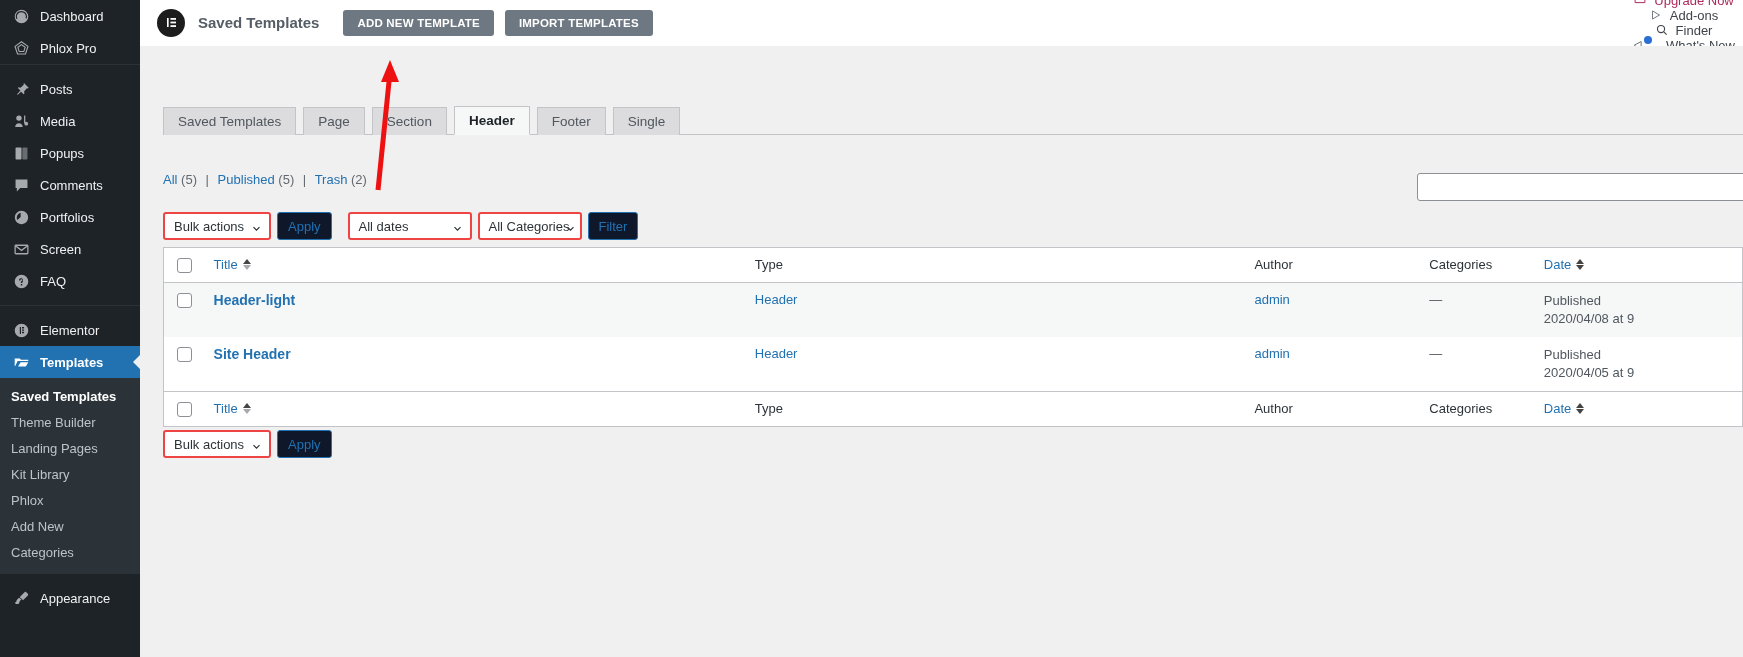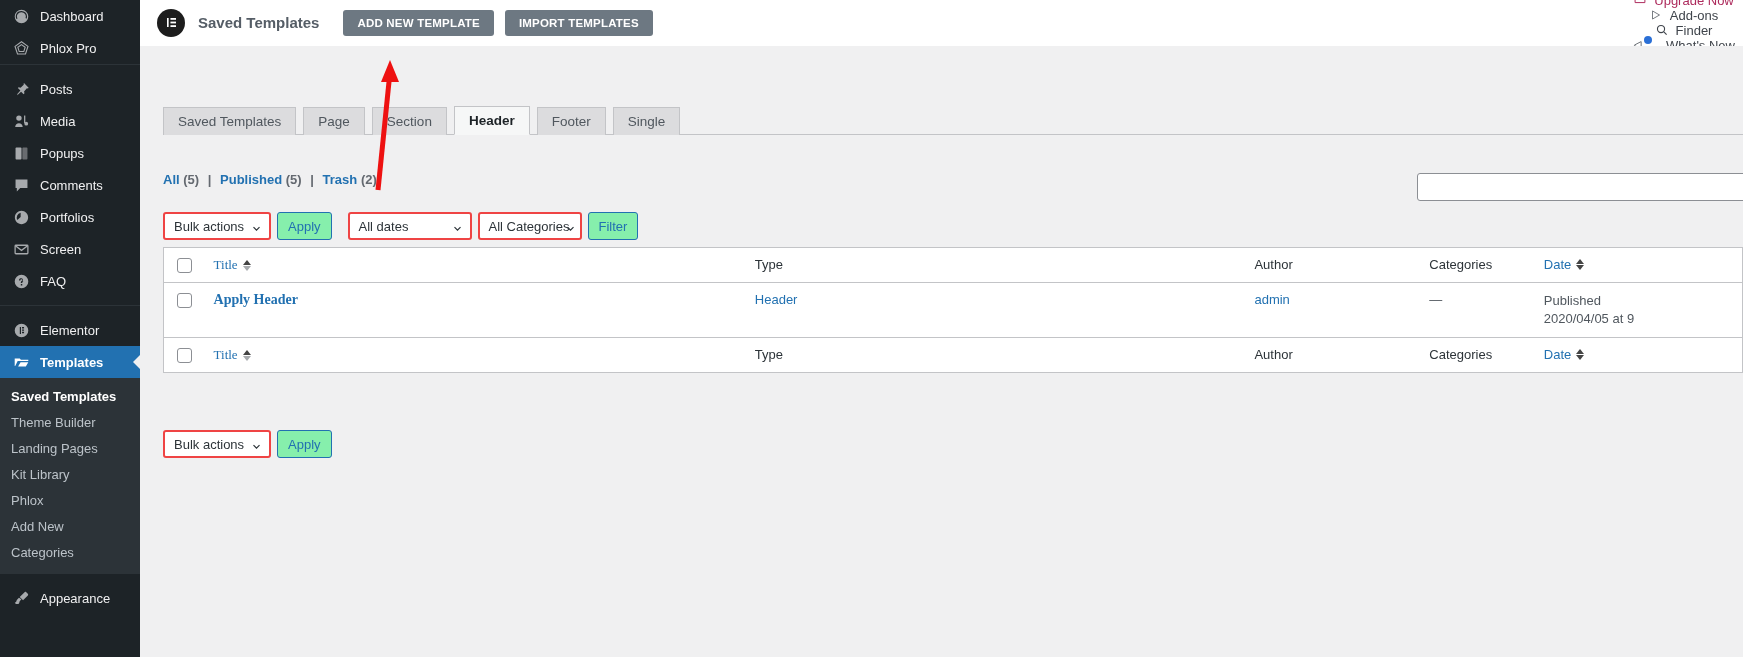--- a/index.html
+++ b/index.html
@@ -150,21 +150,20 @@
     color: #1d2327; font-weight: bold;
     border-bottom: 1px solid #f6f7f7;
     height: 29px; line-height: 28px;
   }
 
   
   #status-links {
     position: absolute; left: 163px; top: 172px;
     font-size: 13px; color: #2271b1;
     white-space: nowrap;
-    font-weight: bold;
   }
   #status-links a { color: #2271b1; text-decoration: none; cursor: pointer; }
   #status-links .cnt { color: #646970; }
   #status-links .sep { color: #646970; padding: 0 5px; }
 
   
   #searchbox {
     position: absolute; left: 1417px; top: 173px;
     width: 330px; height: 28px;
     background: #fff; border: 1px solid #8c8f94;
@@ -192,21 +191,21 @@
   .wp-select .chev {
     position: absolute; right: 8px; top: 50%;
     transform: translateY(-55%);
     width: 9px; height: 9px;
   }
   #sel-bulk { width: 108px; }
   #sel-dates { width: 124px; }
   #sel-cats { width: 104px; padding-right: 20px; }
   #sel-cats .chev { right: 5px; }
   .wp-btn2 {
-    background: #86efac;
+    background: #0f172a;
     border: 1px solid #2271b1;
     border-radius: 3px;
     color: #2271b1;
     font-size: 13px;
     height: 28px;
     padding: 0 10px;
     margin-right: 16px;
     cursor: pointer;
     font-family: "Liberation Sans", sans-serif;
     white-space: nowrap;
@@ -228,21 +227,21 @@
   }
   #tbl thead th, #tbl tfoot th {
     border-bottom: 1px solid #c3c4c7;
     color: #2c3338; font-weight: 400;
     height: 31px;
   }
   #tbl tfoot th { border-bottom: none; border-top: 1px solid #c3c4c7; }
   .th-sort { color: #2271b1; cursor: pointer; display: inline-flex; align-items: center; }
   .th-sort .sarrows { margin-left: 5px; display:inline-flex; flex-direction: column; }
   .col-cb  { width: 38px; padding-left: 13px !important; }
-  .col-title { width: 520px; font-family: Liberation Serif, serif; }
+  .col-title { width: 520px; }
   .col-type  { width: 480px; }
   .col-author{ width: 168px; }
   .col-cats  { width: 110px; }
   .col-date  { width: 200px; }
   #tbl tbody tr { height: 54px; }
   #tbl tbody tr.alt { background: #f6f7f7; }
   #tbl tbody td { border: none; }
   .row-title {
     color: #2271b1; font-weight: bold; font-size: 14px;
     text-decoration: none; cursor: pointer;
@@ -547,26 +546,45 @@
                   </svg>
                 <svg width="8" height="5" viewBox="0 0 8 5" fill="#444" style="margin-top:1px">
                     <path d="M4 5L0 0h8z"></path>
                   </svg>
               </span>
             </span>
           </th>
         </tr>
       </thead>
       <tbody>
+        <tr class="alt">
+          <td class="col-cb">
+            <span class="cb"></span>
+          </td>
+          <td class="col-title">
+            <a class="row-title">Header-light</a>
+          </td>
+          <td class="col-type">
+            <a class="row-type">Header</a>
+          </td>
+          <td class="col-author">
+            <a class="row-author">admin</a>
+          </td>
+          <td class="col-cats row-cats">—</td>
+          <td class="col-date row-date">
+            <div>Published</div>
+            <div>2020/04/08 at 9</div>
+          </td>
+        </tr>
         <tr>
           <td class="col-cb">
             <span class="cb"></span>
           </td>
           <td class="col-title">
-            <a class="row-title">Apply Header</a>
+            <a class="row-title">Site Header</a>
           </td>
           <td class="col-type">
             <a class="row-type">Header</a>
           </td>
           <td class="col-author">
             <a class="row-author">admin</a>
           </td>
           <td class="col-cats row-cats">—</td>
           <td class="col-date row-date">
             <div>Published</div>

